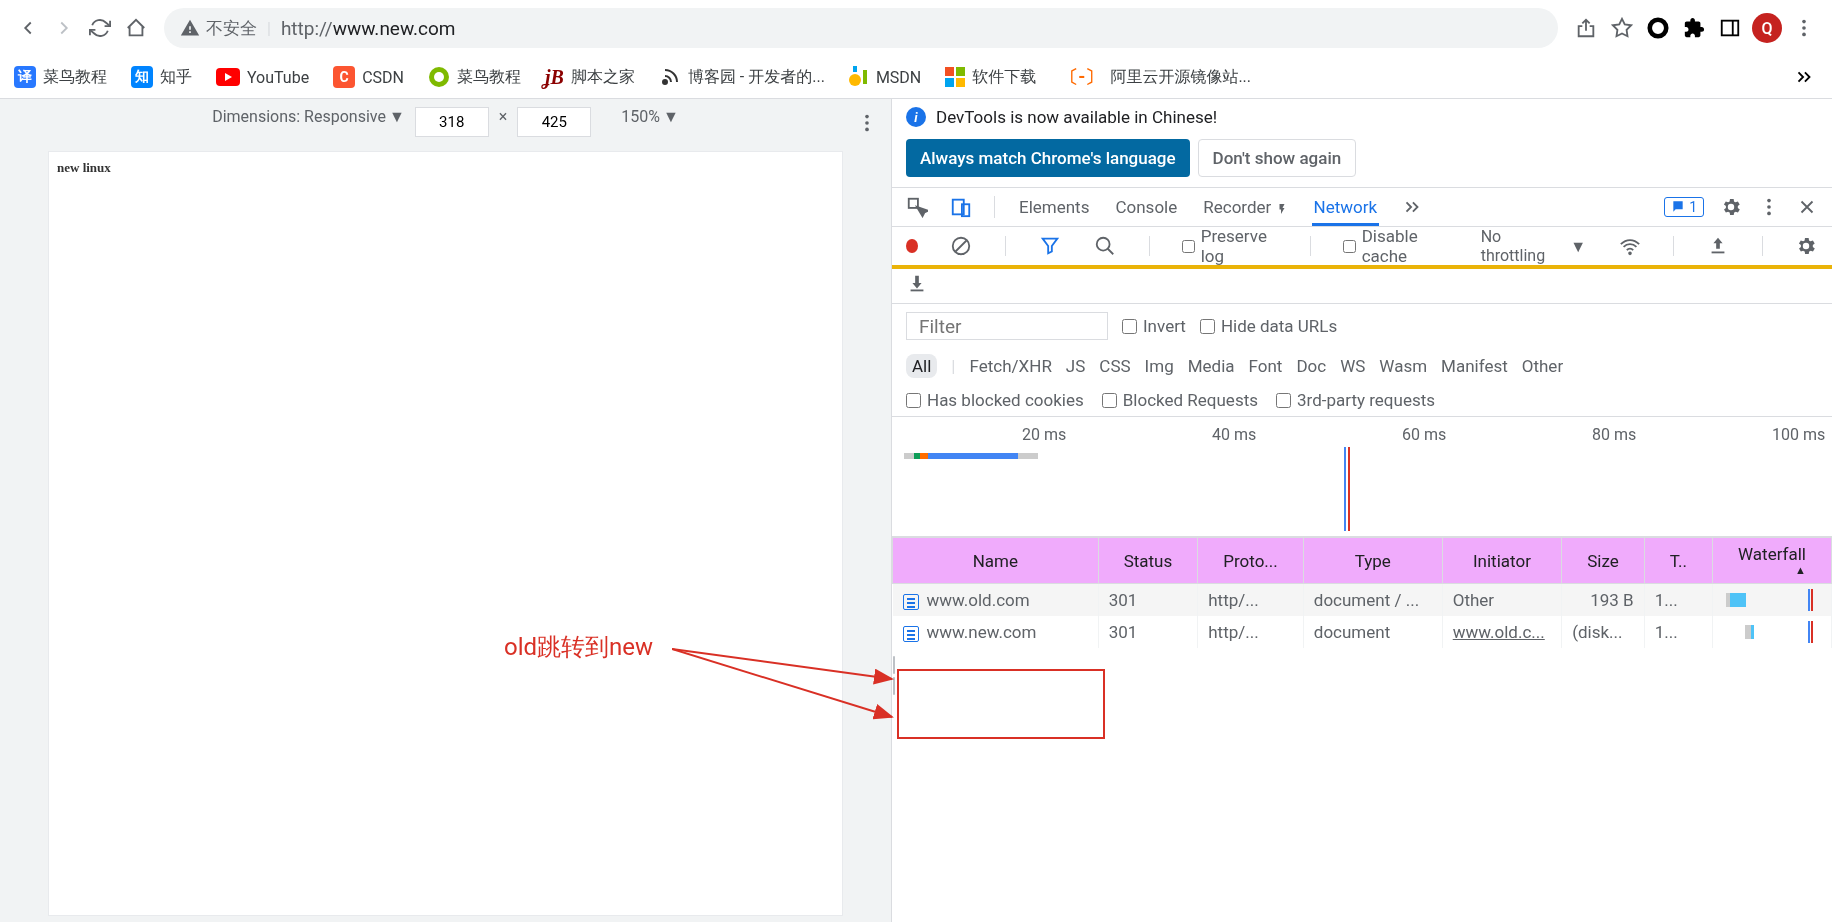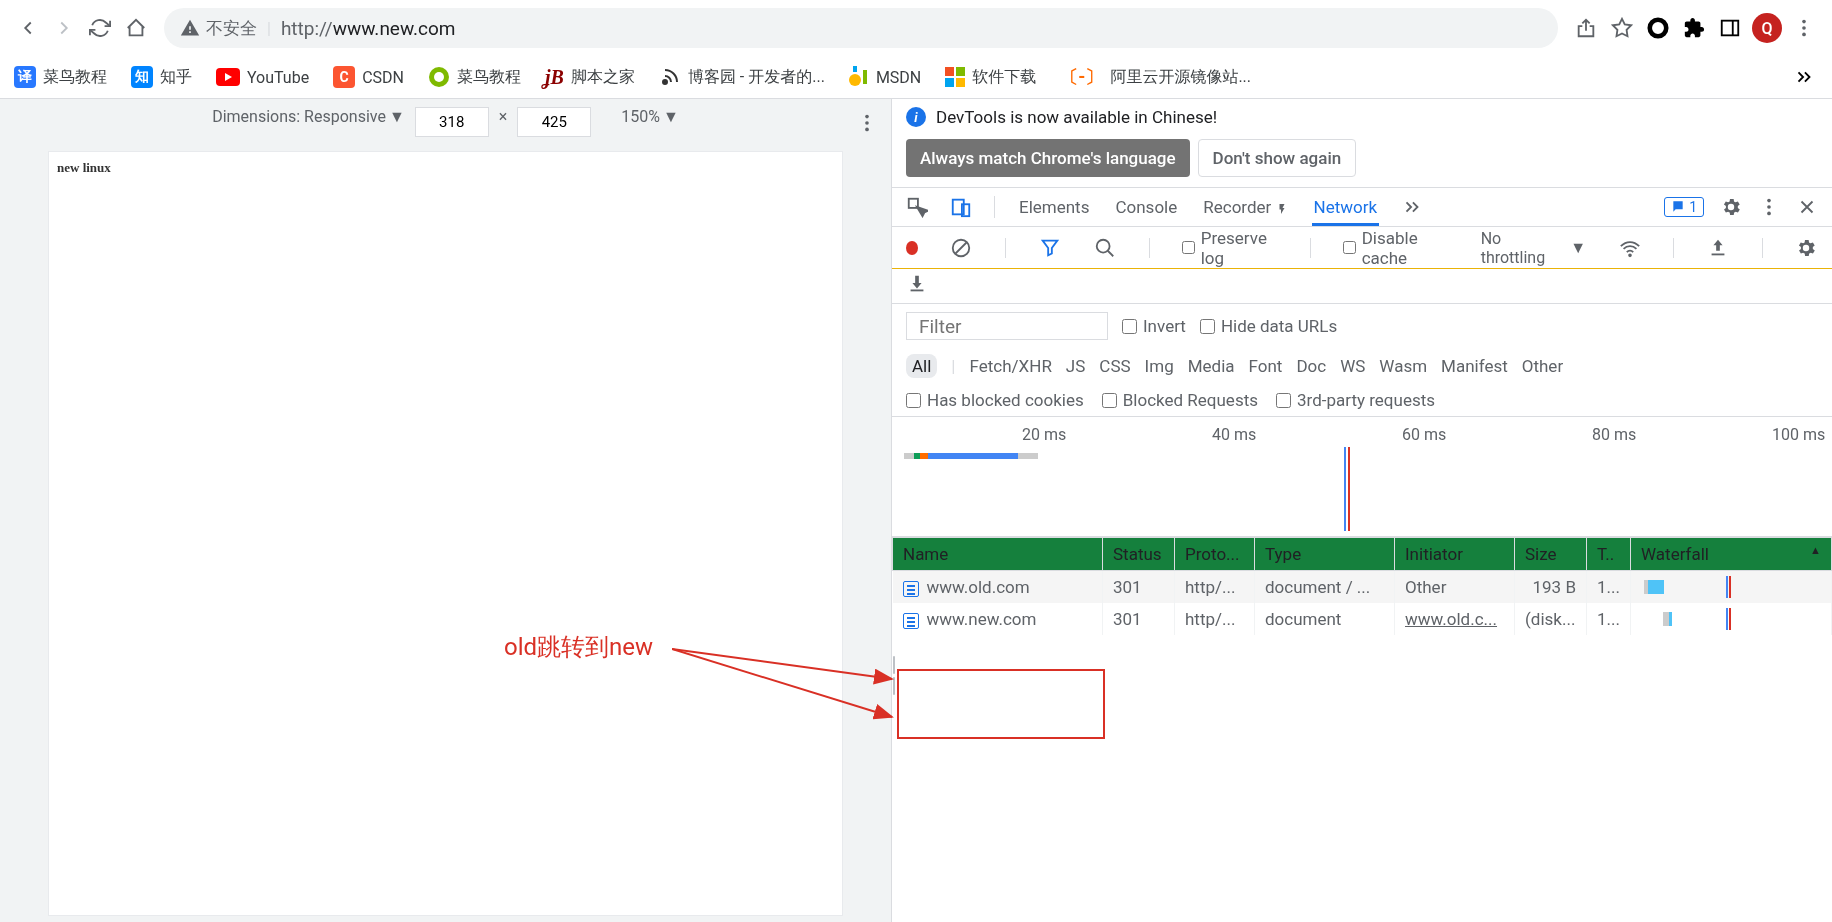--- a/index.html
+++ b/index.html
@@ -23,49 +23,49 @@
 .viewport{flex:1;display:flex;justify-content:center;padding:6px 48px}
 .vp-content{background:#fff;width:100%;height:100%;border:1px solid #e8eaed;padding:8px;font-size:13px;font-family:serif;font-weight:bold}
 .l-more{position:absolute;right:10px;top:10px}
 .handle{position:absolute;right:-7px;top:calc(50% + 130px);width:8px;height:70px;display:flex;flex-direction:column;justify-content:center;align-items:center;gap:3px;cursor:col-resize}
 .handle div{width:2px;height:18px;background:#bdc1c6;border-radius:1px}
 .right{flex:1;display:flex;flex-direction:column;background:#fff;overflow:hidden}
 .info-bar{display:flex;align-items:center;gap:10px;padding:8px 14px;font-size:17px;color:#202124}
 .info-ico{width:20px;height:20px;border-radius:50%;background:#1a73e8;color:#fff;display:flex;align-items:center;justify-content:center;font-size:13px;font-weight:bold;font-style:italic}
 .btn-row{display:flex;gap:8px;padding:4px 14px 10px}
 .btn{padding:8px 14px;border-radius:4px;font-size:17px;font-weight:500;cursor:pointer;border:none}
-.btn-p{background:#737373;color:#fff}
+.btn-p{background:#0369a1;color:#fff}
 .btn-s{background:#fff;color:#5f6368;border:1px solid #dadce0}
 .tab-bar{display:flex;align-items:center;border-top:1px solid #dadce0;border-bottom:1px solid #dadce0;padding:0 14px;height:40px;gap:22px;color:#5f6368;font-size:17px}
 .tab-bar .ic{width:22px;height:22px}
 .tab-sep{width:1px;height:22px;background:#dadce0}
 .tab{cursor:pointer;padding:8px 2px;color:#5f6368}
 .tab.act{color:#1a73e8;border-bottom:3px solid #1a73e8;margin-bottom:-1px;padding-bottom:6px}
 .tab-r{margin-left:auto;display:flex;align-items:center;gap:16px}
 .badge{display:flex;align-items:center;gap:4px;border:1px solid #1a73e8;border-radius:3px;padding:1px 6px;color:#1a73e8;font-size:14px}
-.ctrl-bar{display:flex;align-items:center;padding:6px 14px;gap:32px;height:42px;color:#5f6368;border-bottom:1px solid #eab308}
+.ctrl-bar{display:flex;align-items:center;padding:6px 14px;gap:32px;height:42px;color:#5f6368;border-bottom:4px solid #eab308}
 .rec{width:14px;height:14px;border-radius:50%;background:#d93025}
 .chk{display:flex;align-items:center;gap:6px;font-size:17px}
 .chk input{width:15px;height:15px}
 .sep{width:1px;height:20px;background:#dadce0}
 .dl-row{padding:4px 14px 8px;border-bottom:1px solid #dadce0}
 .flt-row{display:flex;align-items:center;padding:8px 14px;gap:14px;font-size:17px;color:#5f6368}
 .flt-in{width:202px;height:28px;border:1px solid #dadce0;padding:0 12px;font-size:19px}
 .type-row{display:flex;align-items:center;padding:6px 14px;gap:14px;font-size:17px;color:#5f6368;flex-wrap:wrap}
 .type-row span{cursor:pointer}
 .type-row .act{background:#e8eaed;padding:2px 6px;border-radius:8px;color:#202124}
 .chk-row{display:flex;align-items:center;padding:6px 14px;gap:18px;font-size:17px;color:#5f6368;border-bottom:1px solid #dadce0}
 .tl{height:120px;border-bottom:1px solid #dadce0;position:relative}
 .tl-lab{position:absolute;top:8px;font-size:16px;color:#5f6368}
 .tl-bar{position:absolute;top:36px;left:12px;height:6px;display:flex}
 .tl-seg{height:6px}
 .tl-mark{position:absolute;top:30px;width:2px;height:84px}
 .tbl{flex:1;overflow:auto;font-size:17px;color:#5f6368;position:relative}
 .tbl table{width:100%;border-collapse:collapse}
-.tbl th{text-align:left;padding:6px 10px;border:1px solid #dadce0;font-weight:normal;background:#15803d;color:#202124;position:sticky;top:0}
+.tbl th{text-align:center;padding:6px 25px;border:1px solid #dadce0;font-weight:normal;background:#f0abfc;color:#202124;position:sticky;top:0}
 .tbl td{padding:5px 10px;border-right:1px solid #f1f3f4;white-space:nowrap;overflow:hidden;text-overflow:ellipsis}
 .tbl tr.odd{background:#f5f5f5}
 .doc-ico{display:inline-flex;width:16px;height:16px;border:1px solid #1a73e8;border-radius:2px;margin-right:8px;vertical-align:middle;position:relative}
 .doc-ico::before{content:"";position:absolute;left:3px;top:3px;right:3px;height:2px;background:#1a73e8;box-shadow:0 4px 0 #1a73e8,0 8px 0 #1a73e8}
 .wf-cell{position:relative;height:22px}
 .wf-b{position:absolute;height:14px;top:4px}
 .anno{position:absolute;color:#d93025;font-size:24px;pointer-events:none}
 .anno-box{position:absolute;border:2px solid #d93025;pointer-events:none}
 .link{text-decoration:underline;cursor:pointer}
 </style>

